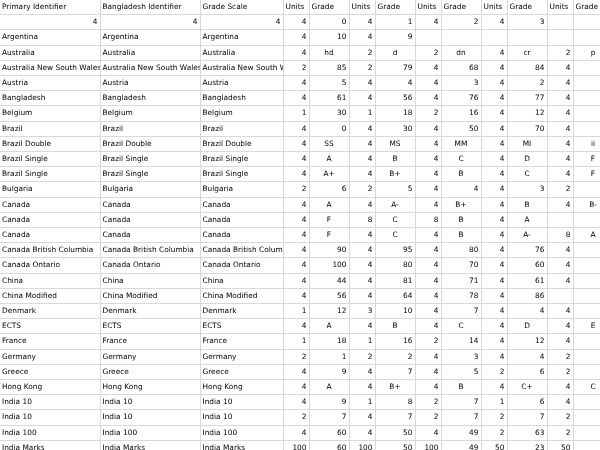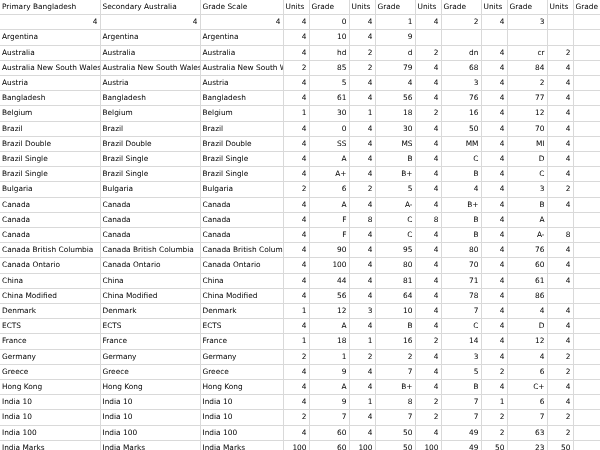--- a/index.html
+++ b/index.html
@@ -39,21 +39,21 @@
   col.c-sec   { width: 100px; }
   col.c-scale { width: 83px;  }
   col.c-u     { width: 26px;  }
   col.c-g     { width: 40px;  }
 
   .t-left   { text-align: left; }
   .t-right  { text-align: right; }
   .hdr      { text-align: left; }
 
   
-  .g-alpha { text-align: right; }
+  .g-alpha { text-align: center; }
   .g-num   { text-align: right; }
   .u-num   { text-align: right; }
   .blank   { }
   tr.row { }
 </style>
 </head>
 <body>
 
 <table class="sheet">
   <colgroup>
@@ -67,22 +67,22 @@
     <col class="c-u">
       <col class="c-g">
     <col class="c-u">
       <col class="c-g">
     <col class="c-u">
       <col class="c-g">
 
   </colgroup>
   <thead>
     <tr id="hdr-row">
-        <th class="hdr">Primary Bangladesh</th>
-        <th class="hdr">Secondary Australia</th>
+        <th class="hdr">Primary Identifier</th>
+        <th class="hdr">Bangladesh Identifier</th>
         <th class="hdr">Grade Scale</th>
         <th class="hdr">Units</th>
         <th class="hdr">Grade</th>
         <th class="hdr">Units</th>
         <th class="hdr">Grade</th>
         <th class="hdr">Units</th>
         <th class="hdr">Grade</th>
         <th class="hdr">Units</th>
         <th class="hdr">Grade</th>
         <th class="hdr">Units</th>

